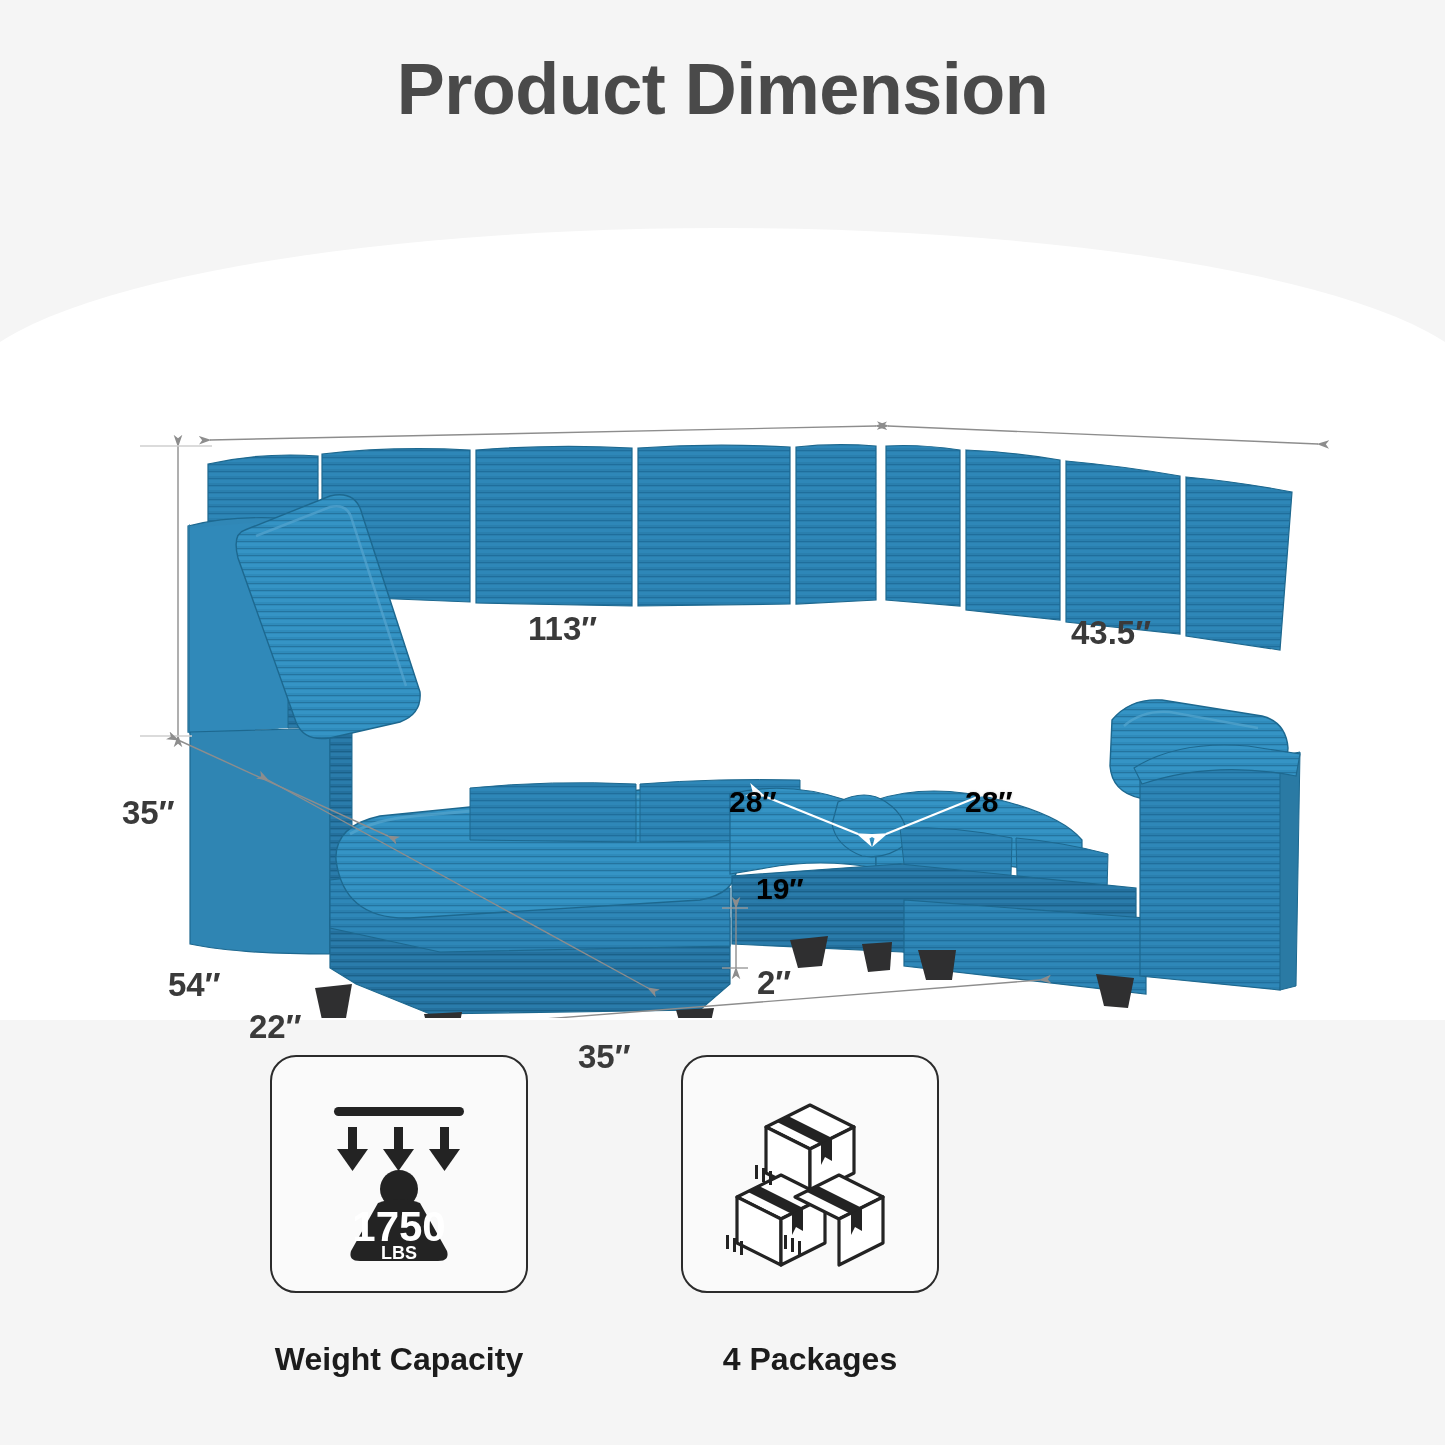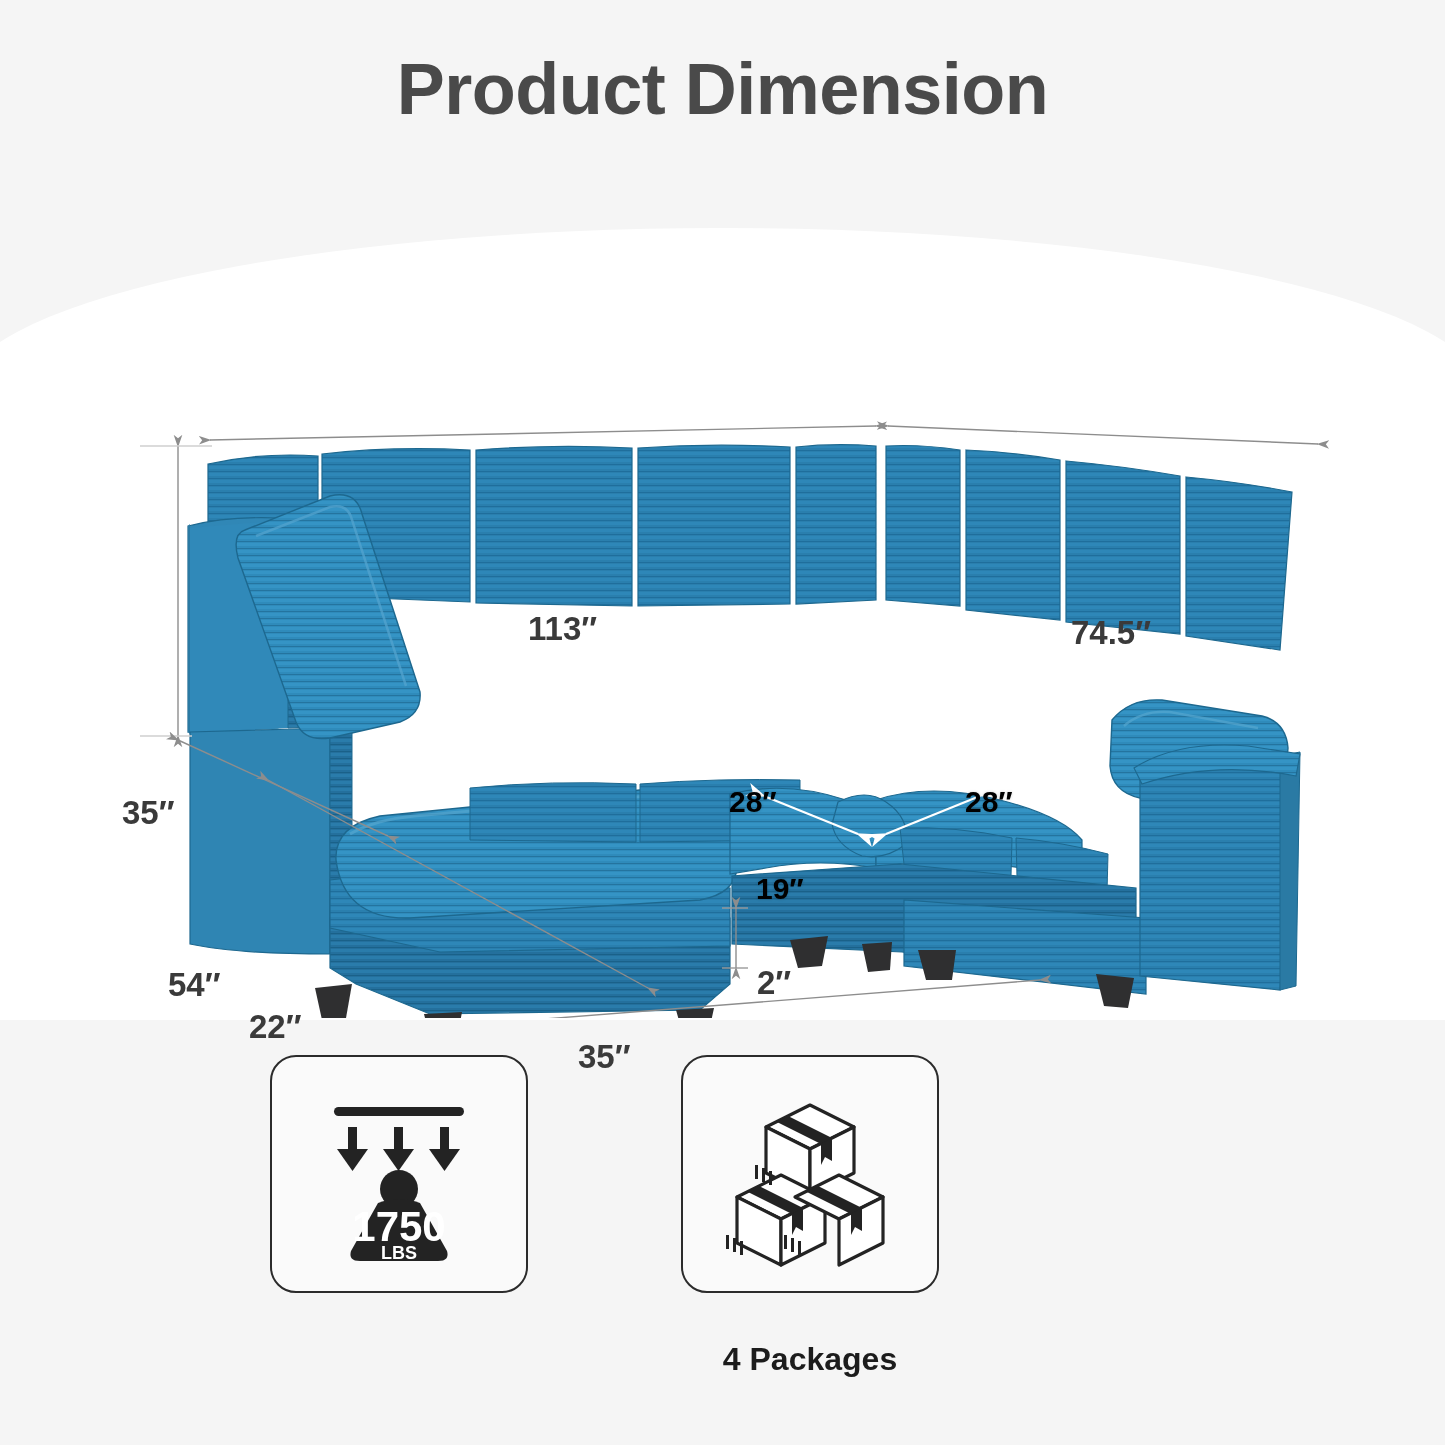--- a/index.html
+++ b/index.html
@@ -279,21 +279,21 @@
         <line x1="722" y1="740" x2="748" y2="740" stroke="#9a9a9a"></line>
       </g>
 
       <g stroke="#ffffff" stroke-width="2.2" fill="none">
         <path d="M764,568 L858,606" marker-start="url(#ahWL)" marker-end="url(#ahWR)"></path>
         <path d="M886,606 L980,568" marker-start="url(#ahWL)" marker-end="url(#ahWR)"></path>
       </g>
     </svg>
 
     <div class="dim d-113">113″</div>
-    <div class="dim d-745">74.5″</div>
+    <div class="dim d-745">43.5″</div>
     <div class="dim d-35h">35″</div>
     <div class="dim d-34">54″</div>
     <div class="dim d-22">22″</div>
     <div class="dim d-35w">35″</div>
     <div class="dim d-2">2″</div>
     <div class="dim white d-28a">28″</div>
     <div class="dim white d-28b">28″</div>
     <div class="dim white d-19">19″</div>
   </div>
 
@@ -310,20 +310,21 @@
             <path d="M79,70 L110,70 L94.5,92 Z"></path>
             <rect x="136" y="48" width="9" height="28"></rect>
             <path d="M125,70 L156,70 L140.5,92 Z"></path>
           </g>
           <circle cx="95" cy="110" r="19" fill="#232323"></circle>
           <path d="M74,124 Q95,116 116,124 L143,172 Q146,182 134,182 L56,182 Q44,182 47,172 Z" fill="#232323"></path>
           <text x="95" y="162" font-family="Liberation Sans, sans-serif" font-size="42" font-weight="bold" fill="#ffffff" text-anchor="middle">1750</text>
           <text x="95" y="180" font-family="Liberation Sans, sans-serif" font-size="18" font-weight="bold" fill="#ffffff" text-anchor="middle">LBS</text>
         </svg>
       </div>
+      <div class="feature-label">Weight Capacity</div>
     </div>
 
     <div class="feature">
       <div class="feature-card">
         <svg width="190" height="190" viewBox="0 0 190 190">
           <g stroke="#232323" stroke-width="3.2" fill="#ffffff" stroke-linejoin="round">
 
             <path d="M95,26 L139,48 L95,70 L51,48 Z"></path>
             <path d="M51,48 L95,70 L95,116 L51,94 Z"></path>
             <path d="M139,48 L139,94 L95,116 L95,70 Z"></path>

